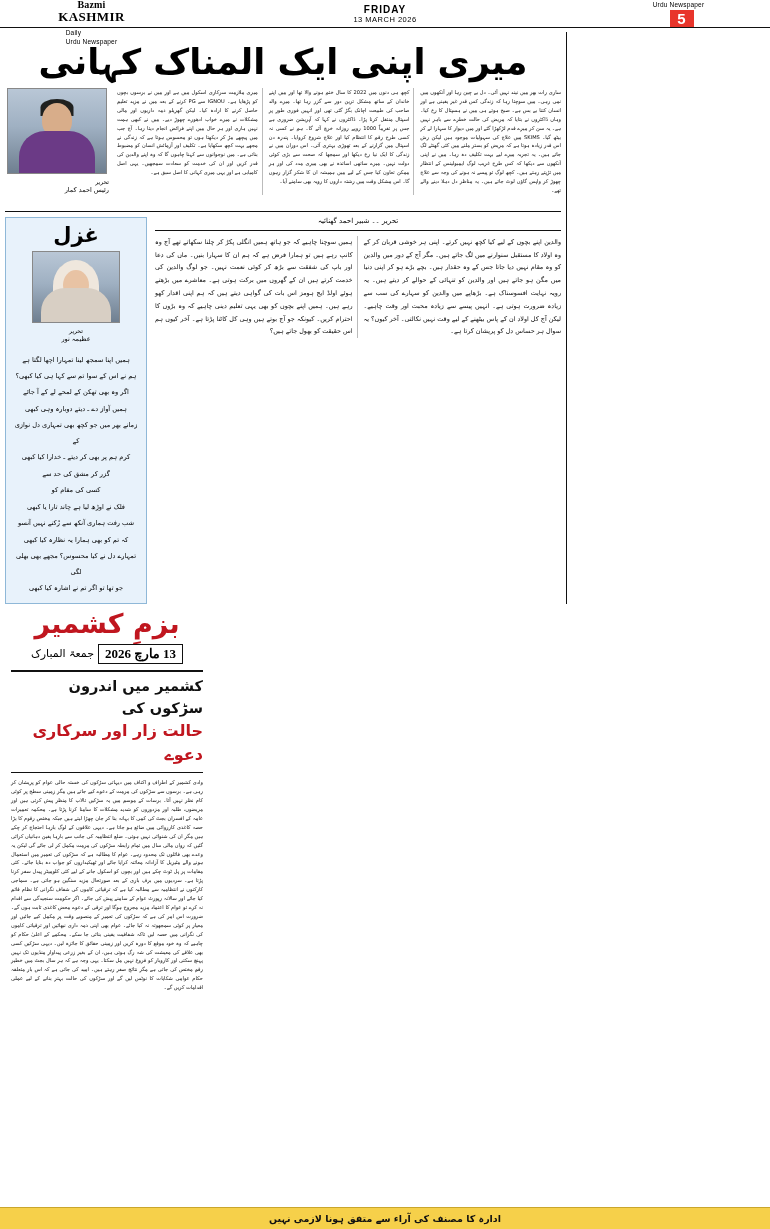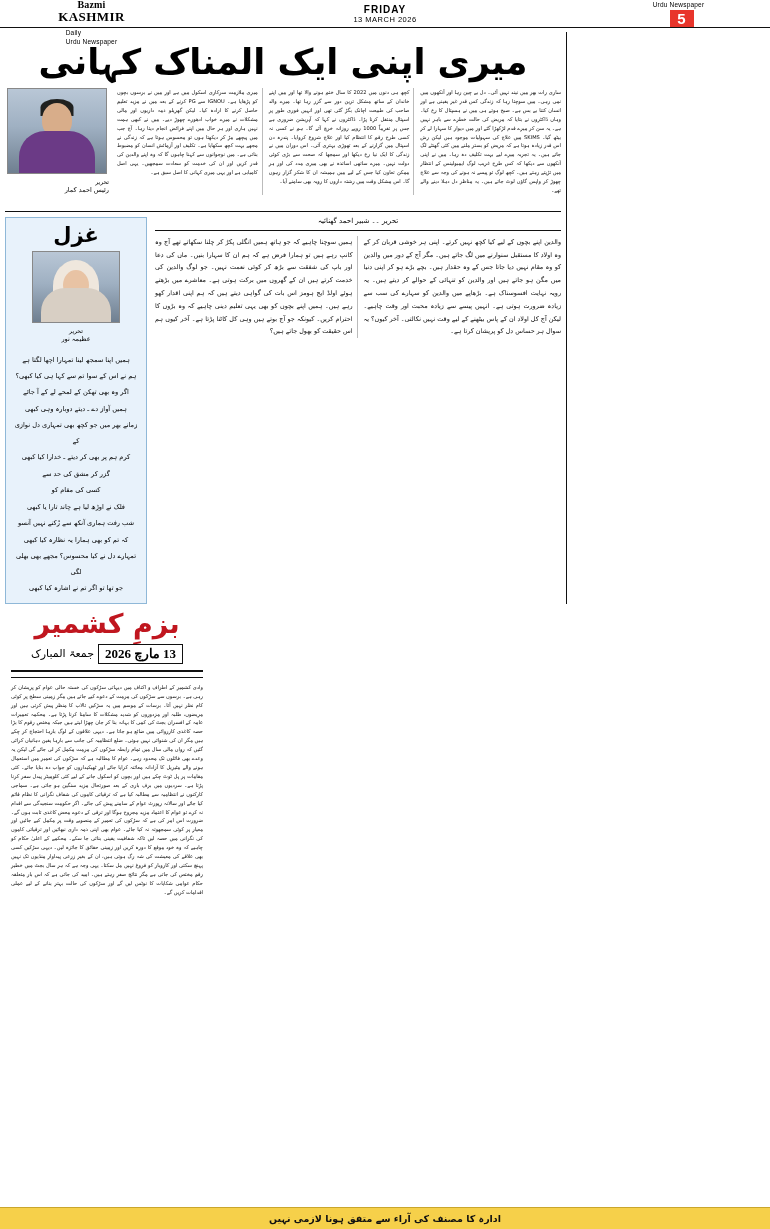--- a/index.html
+++ b/index.html
@@ -297,20 +297,24 @@
     </div>
 
     <div class="right-zone">
       <div class="nameplate">
         <div class="np-title">بزمِ کشمیر</div>
         <div class="np-bar">
           <div class="np-date">13 مارچ 2026</div>
           <div class="np-day">جمعۃ المبارک</div>
         </div>
       </div>
+      <div class="np-head">
+        <div>کشمیر میں اندرون سڑکوں کی</div>
+        <div class="red">حالت زار اور سرکاری دعوے</div>
+      </div>
       <div class="sep-line"></div>
       <div class="urdu rcol">وادی کشمیر کے اطراف و اکناف میں دیہاتی سڑکوں کی خستہ حالی عوام کو پریشان کر رہی ہے۔ برسوں سے سڑکوں کی مرمت کے دعوے کیے جاتے ہیں مگر زمینی سطح پر کوئی کام نظر نہیں آتا۔ برسات کے موسم میں یہ سڑکیں تالاب کا منظر پیش کرتی ہیں اور مریضوں، طلبہ اور مزدوروں کو شدید مشکلات کا سامنا کرنا پڑتا ہے۔ محکمہ تعمیرات عامہ کے افسران بجٹ کی کمی کا بہانہ بنا کر جان چھڑا لیتے ہیں جبکہ مختص رقوم کا بڑا حصہ کاغذی کارروائی میں ضائع ہو جاتا ہے۔ دیہی علاقوں کے لوگ بارہا احتجاج کر چکے ہیں مگر ان کی شنوائی نہیں ہوتی۔ ضلع انتظامیہ کی جانب سے بارہا یقین دہانیاں کرائی گئیں کہ رواں مالی سال میں تمام رابطہ سڑکوں کی مرمت مکمل کر لی جائے گی لیکن یہ وعدے بھی فائلوں تک محدود رہے۔ عوام کا مطالبہ ہے کہ سڑکوں کی تعمیر میں استعمال ہونے والے مٹیریل کا آزادانہ معائنہ کرایا جائے اور ٹھیکیداروں کو جواب دہ بنایا جائے۔ کئی مقامات پر پل ٹوٹ چکے ہیں اور بچوں کو اسکول جانے کے لیے کئی کلومیٹر پیدل سفر کرنا پڑتا ہے۔ سردیوں میں برف باری کے بعد صورتحال مزید سنگین ہو جاتی ہے۔ سماجی کارکنوں نے انتظامیہ سے مطالبہ کیا ہے کہ ترقیاتی کاموں کی شفاف نگرانی کا نظام قائم کیا جائے اور سالانہ رپورٹ عوام کے سامنے پیش کی جائے۔ اگر حکومت سنجیدگی سے اقدام نہ کرے تو عوام کا اعتماد مزید مجروح ہوگا اور ترقی کے دعوے محض کاغذی ثابت ہوں گے۔ ضرورت اس امر کی ہے کہ سڑکوں کی تعمیر کے منصوبے وقت پر مکمل کیے جائیں اور معیار پر کوئی سمجھوتہ نہ کیا جائے۔ عوام بھی اپنی ذمہ داری نبھائیں اور ترقیاتی کاموں کی نگرانی میں حصہ لیں تاکہ شفافیت یقینی بنائی جا سکے۔ محکمے کے اعلیٰ حکام کو چاہیے کہ وہ خود موقع کا دورہ کریں اور زمینی حقائق کا جائزہ لیں۔ دیہی سڑکیں کسی بھی علاقے کی معیشت کی شہ رگ ہوتی ہیں، ان کے بغیر زرعی پیداوار منڈیوں تک نہیں پہنچ سکتی اور کاروبار کو فروغ نہیں مل سکتا۔ یہی وجہ ہے کہ ہر سال بجٹ میں خطیر رقم مختص کی جاتی ہے مگر نتائج صفر رہتے ہیں۔ امید کی جاتی ہے کہ اس بار متعلقہ حکام عوامی شکایات کا نوٹس لیں گے اور سڑکوں کی حالت بہتر بنانے کے لیے عملی اقدامات کریں گے۔</div>
     </div>
   </div>
 
   <div class="footer-bar">
     <span>ادارہ کا مصنف کی آراء سے متفق ہونا لازمی نہیں</span>
   </div>
 </div>
 

